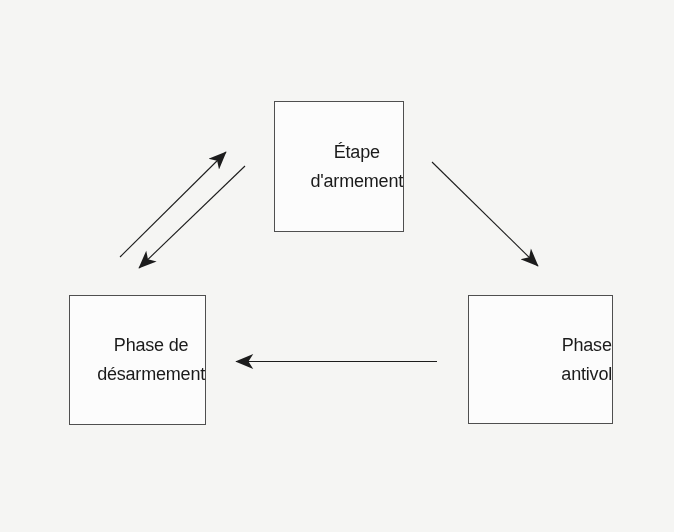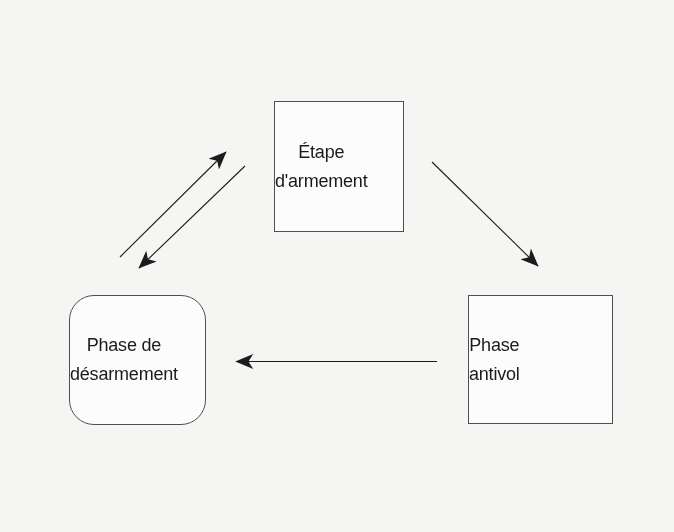--- a/index.html
+++ b/index.html
@@ -30,32 +30,32 @@
   .arrowhead-path {
     fill: var(--arrow, #1c1c1c);
   }
   .node {
     position: absolute;
     box-sizing: border-box;
     background: var(--node-fill, #fcfcfc);
     border: 1px solid var(--node-border, #4f4f4f);
     display: flex;
     align-items: center;
-    justify-content: flex-start;
+    justify-content: flex-end;
     text-align: center;
   }
   .node .node-label {
     white-space: pre-line;
     font-size: 18px;
     line-height: 29px;
     color: var(--text, #1b1b1b);
     letter-spacing: -0.2px;
   }
   .node-top    { left: 274px; top: 101px; width: 130px; height: 131px; }
-  .node-left   { left: 69px;  top: 295px; width: 137px; height: 130px; border-radius: 25px; }
+  .node-left   { left: 69px;  top: 295px; width: 137px; height: 130px; }
   .node-right  { left: 468px; top: 295px; width: 145px; height: 129px; }
 </style>
 </head>
 <body>
 
 <div class="canvas">
 
   <svg class="arrows-layer" width="674" height="532" viewBox="0 0 674 532" xmlns="http://www.w3.org/2000/svg">
     <defs>
       <marker id="head" viewBox="0 0 12 10" markerWidth="20" markerHeight="15" markerUnits="userSpaceOnUse" refX="11.5" refY="5" orient="auto">

